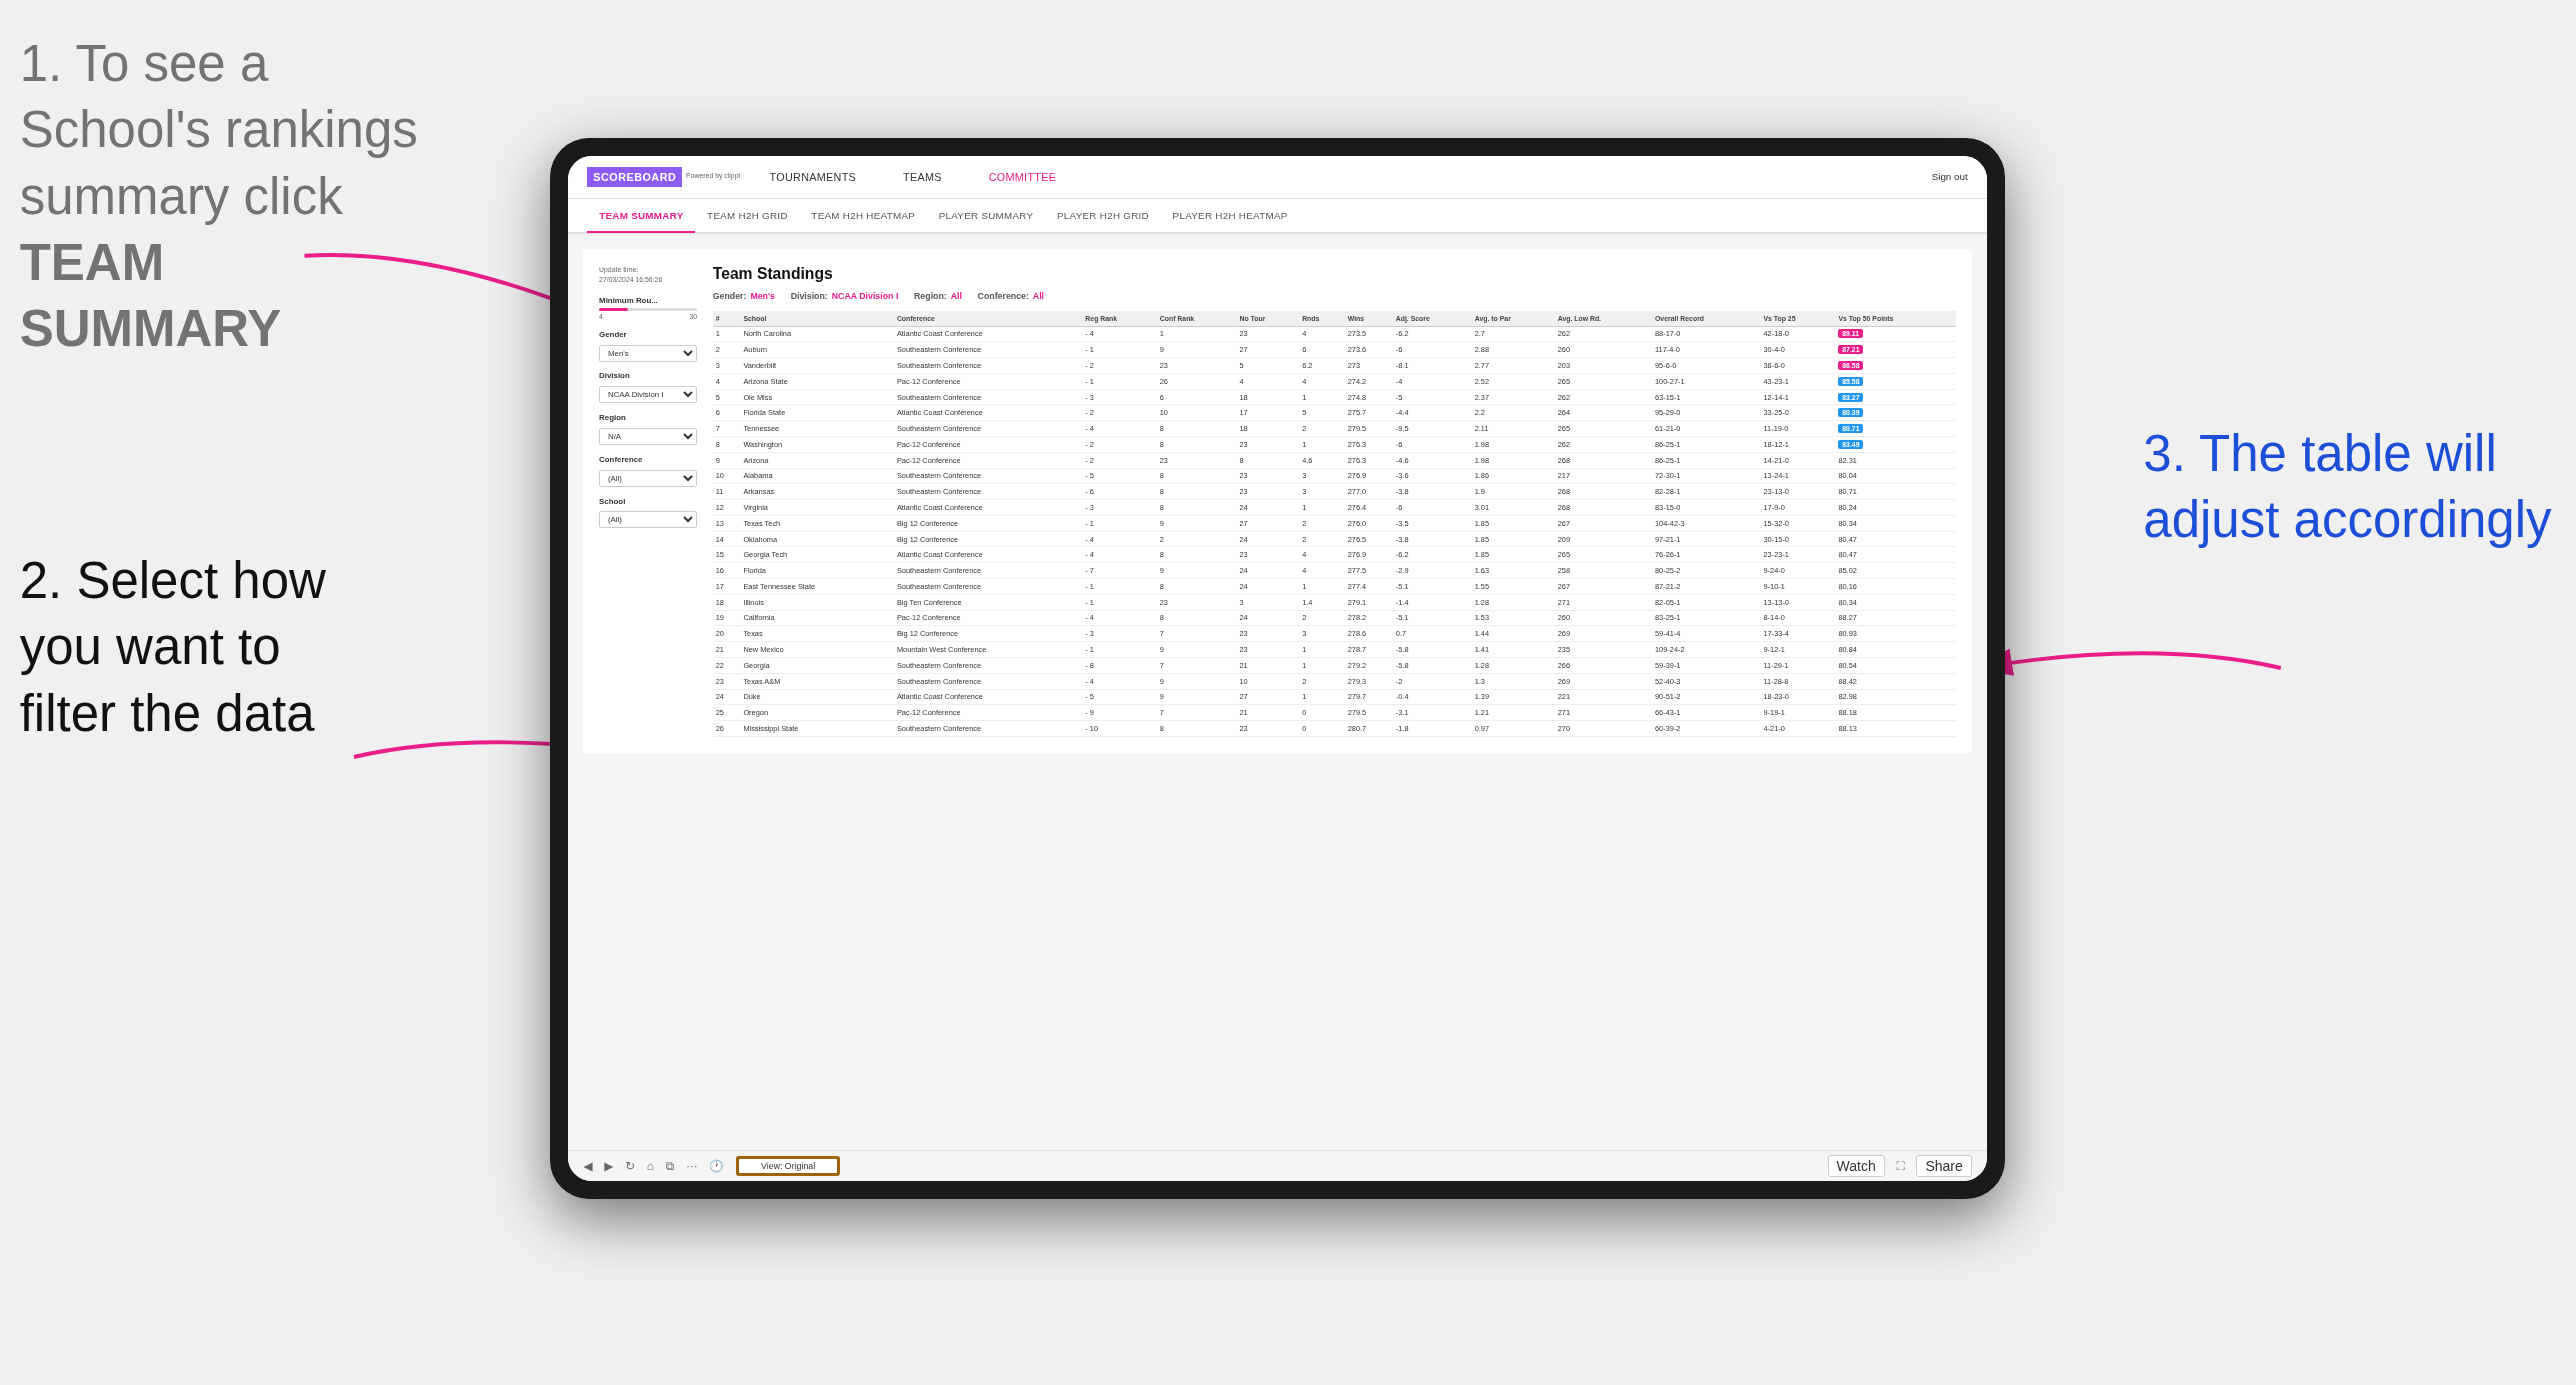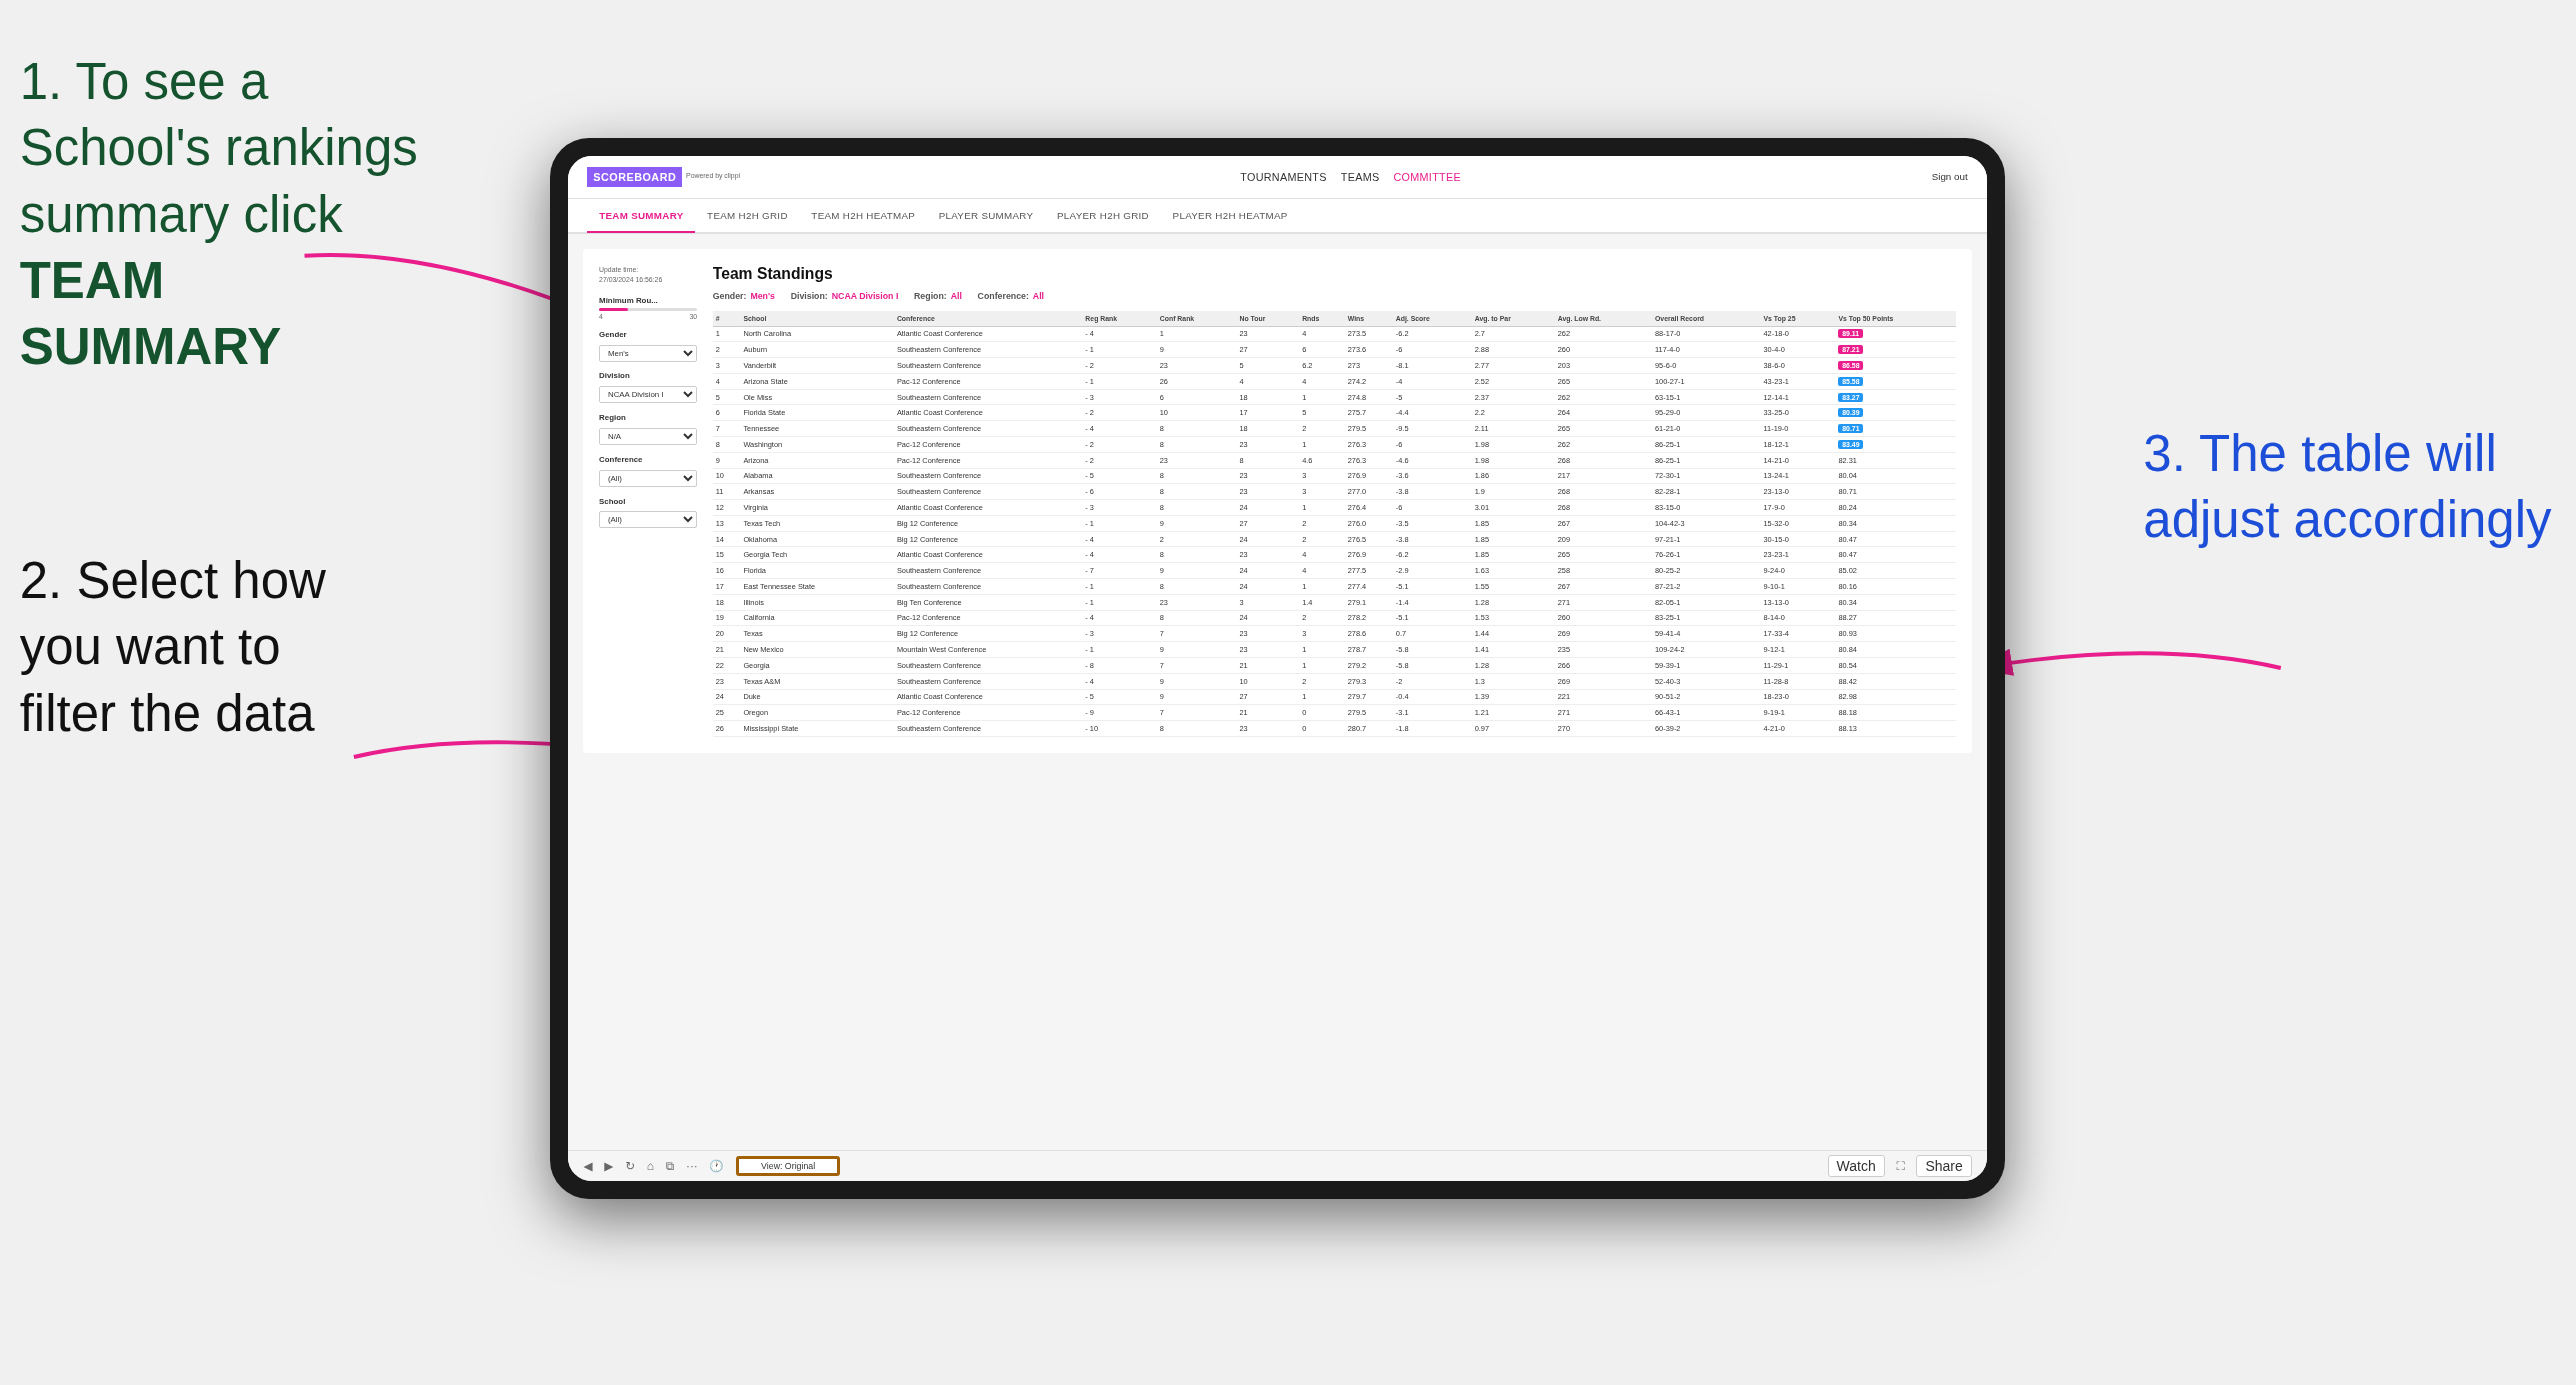--- a/index.html
+++ b/index.html
@@ -8,25 +8,25 @@
       font-family: Arial, sans-serif;
       width: 2576px;
       height: 1386px;
       position: relative;
       overflow: hidden;
     }
 
     
     .instruction-1 {
       position: absolute;
-      top: 49px;
+      top: 31px;
       left: 19.7px;
       font-size: 51px;
       line-height: 1.3;
-      color: #14532d;
+      color: #737373;
       width: 413px;
     }
     .instruction-1 strong { font-weight: 900; }
 
     .instruction-2 {
       position: absolute;
       top: 548px;
       left: 19.7px;
       font-size: 51px;
       line-height: 1.3;
@@ -96,23 +96,22 @@
 
     .logo-sub {
       font-size: 6.9px;
       color: #666;
       margin-left: 3.9px;
       line-height: 1;
     }
 
     .top-nav-links {
       display: flex;
-      gap: 14px;
+      gap: 47px;
       flex: 1;
-      justify-content: center;
     }
 
     .top-nav-link {
       font-size: 10.8px;
       color: #333;
       text-decoration: none;
       font-weight: 500;
       letter-spacing: 0.3px;
       cursor: pointer;
     }

